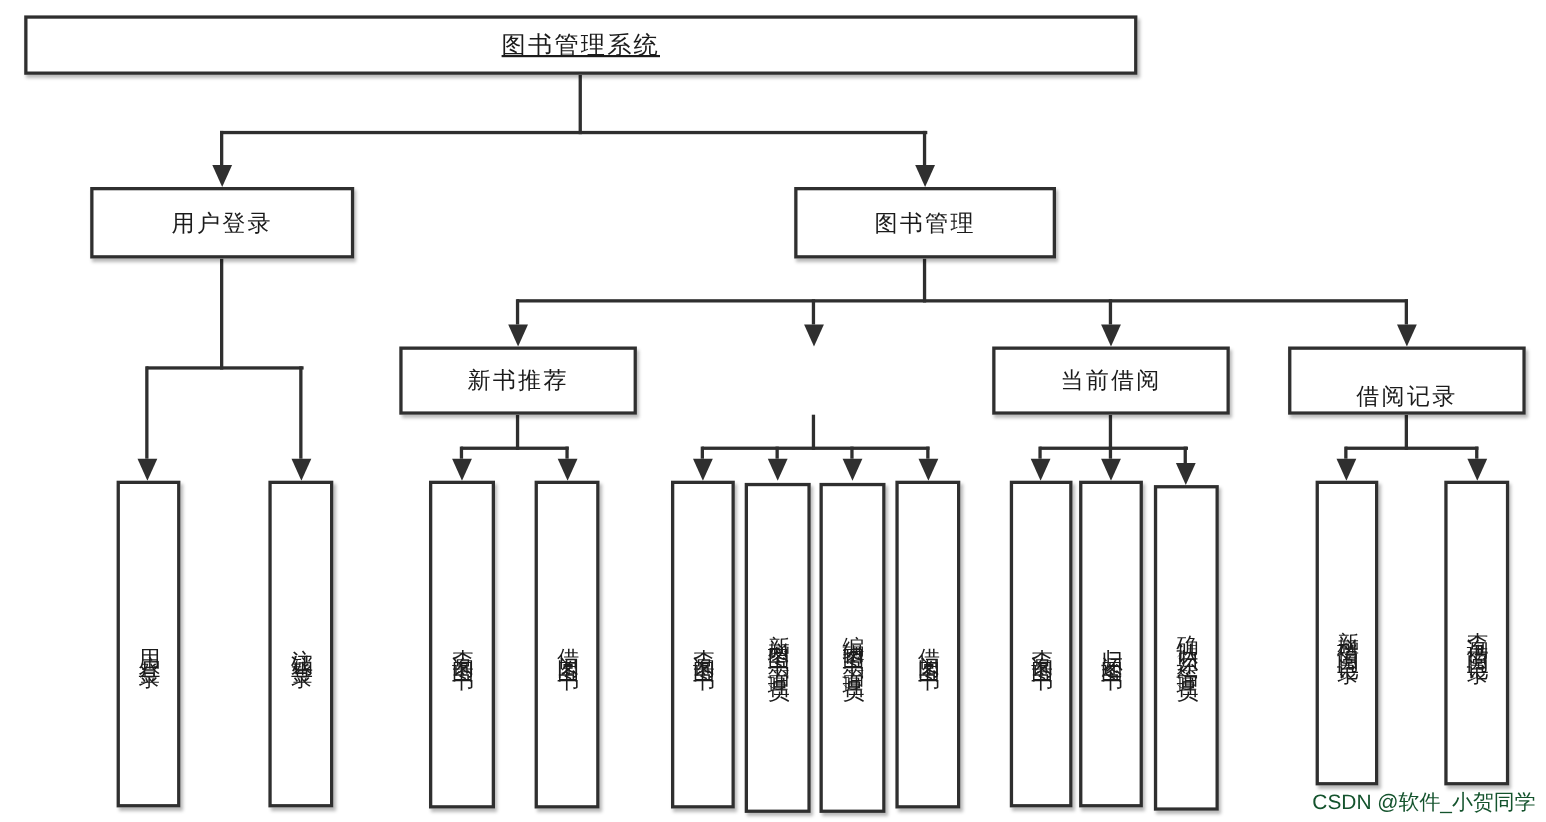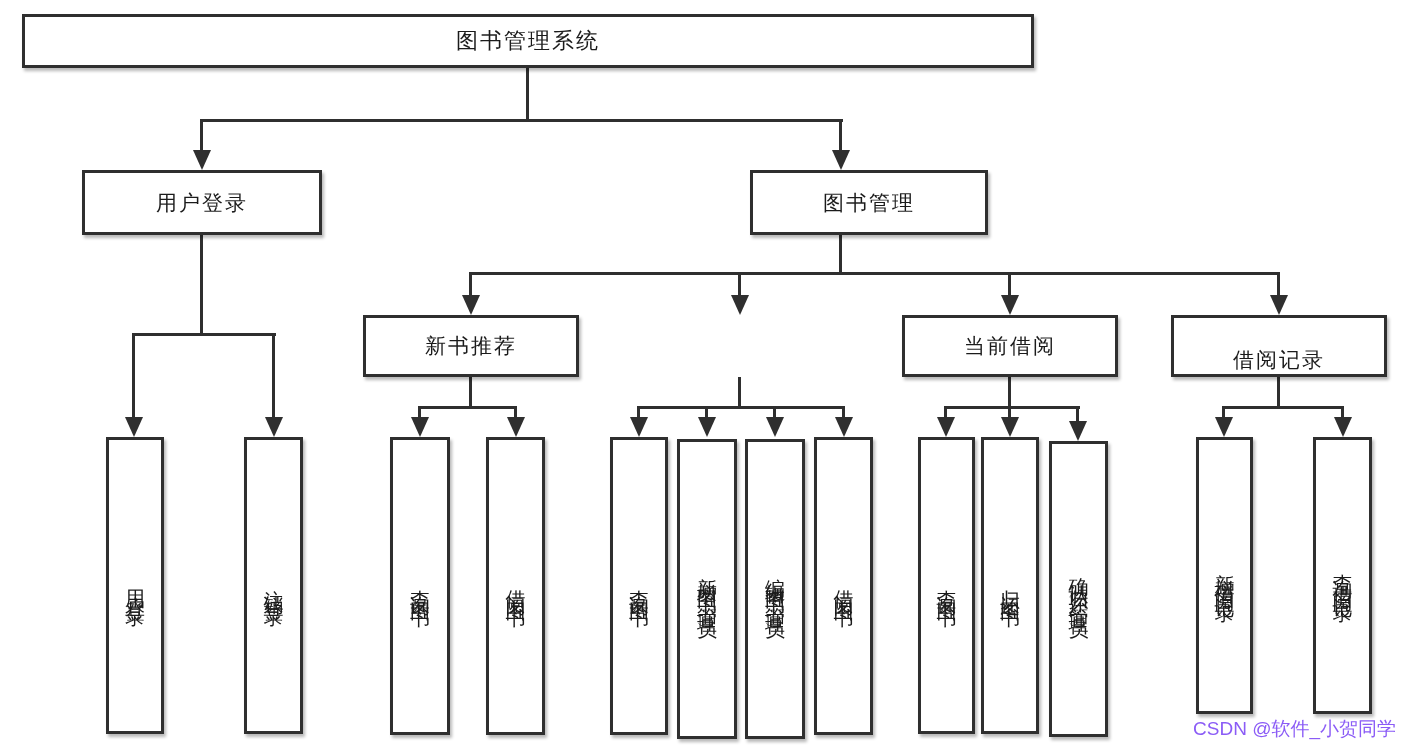--- a/index.html
+++ b/index.html
@@ -28,21 +28,21 @@
   .arrow{width:3px;}
   .arrow::after{
     content:"";position:absolute;top:100%;left:50%;margin-left:-9px;
     width:0;height:0;
     border-left:9px solid transparent;border-right:9px solid transparent;
     border-top:20px solid #2f2f2f;
   }
 
   .watermark{
     position:absolute;left:1186px;top:716px;width:210px;
-    text-align:right;font-size:19px;color:#8b5cf6;white-space:nowrap;
+    text-align:right;font-size:19px;color:#14532d;white-space:nowrap;
   }
 </style>
 </head>
 <body>
 
 <div class="canvas">
 
   <div class="vline" style="left:526px;top:68px;height:54px;"></div>
   <div class="hline" style="left:200px;top:119px;width:643px;"></div>
   <div class="arrow" style="left:200px;top:119px;height:31px;"></div>
@@ -76,28 +76,28 @@
   <div class="hline" style="left:945px;top:406px;width:135px;"></div>
   <div class="arrow" style="left:944px;top:406px;height:11px;"></div>
   <div class="arrow" style="left:1008px;top:406px;height:11px;"></div>
   <div class="arrow" style="left:1076px;top:406px;height:15px;"></div>
 
   <div class="vline" style="left:1277px;top:377px;height:32px;"></div>
   <div class="hline" style="left:1223px;top:406px;width:121px;"></div>
   <div class="arrow" style="left:1222px;top:406px;height:11px;"></div>
   <div class="arrow" style="left:1341px;top:406px;height:11px;"></div>
 
-  <div class="box root h" style="left:22px;top:14px;width:1012px;height:54px;">
+  <div class="box root h" style="left:22px;top:14px;width:1012px;height:54px;text-decoration:underline;">
     <span>图书管理系统</span>
   </div>
 
   <div class="box h" style="left:82px;top:170px;width:240px;height:65px;">
     <span>用户登录</span>
   </div>
-  <div class="box h" style="left:750px;top:170px;width:238px;height:65px;">
+  <div class="box h" style="left:722px;top:170px;width:238px;height:65px;">
     <span>图书管理</span>
   </div>
 
   <div class="box h" style="left:363px;top:315px;width:216px;height:62px;font-family:Liberation Mono, monospace;">
     <span>新书推荐</span>
   </div>
   <div class="box h" style="left:902px;top:315px;width:216px;height:62px;">
     <span>当前借阅</span>
   </div>
   <div class="box h" style="left:1171px;top:315px;width:216px;height:62px;align-items:flex-end;">

